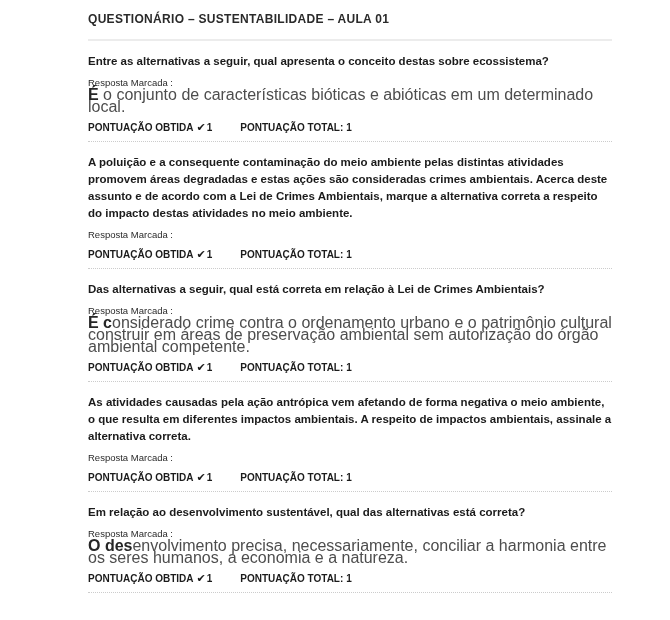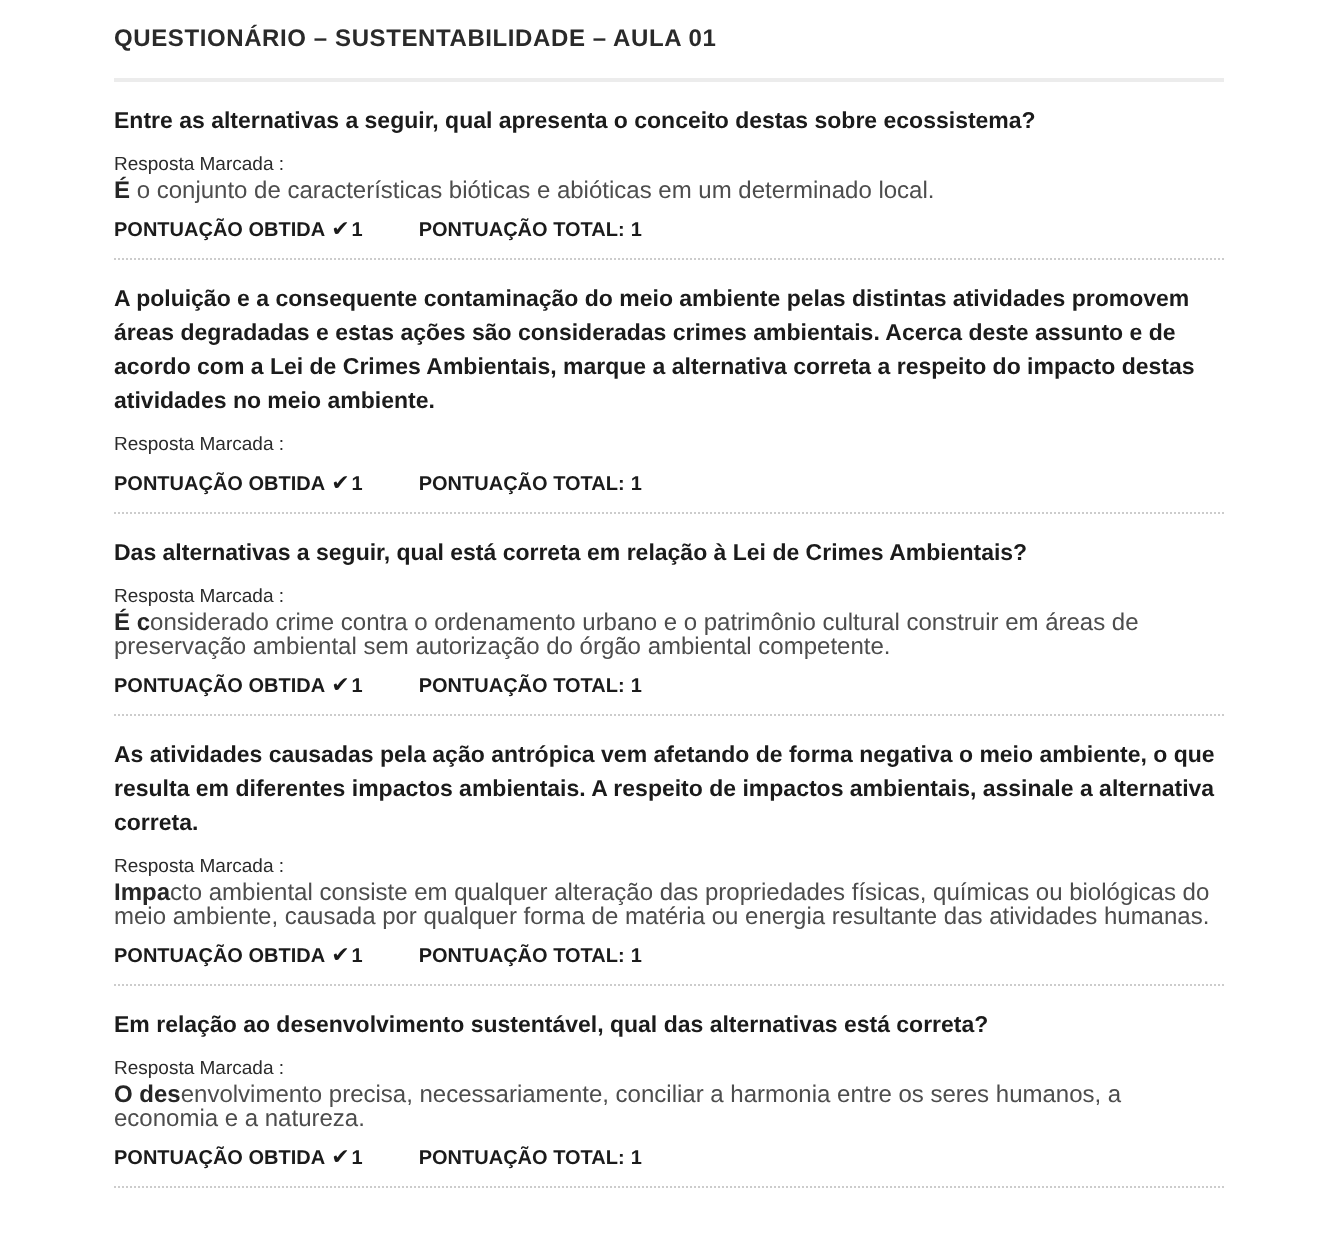--- a/index.html
+++ b/index.html
@@ -3,21 +3,21 @@
 <meta charset="utf-8">
 <style>
   * { margin: 0; padding: 0; box-sizing: border-box; }
   html, body {
     width: 670px; height: 620px;
     background: #ffffff;
     font-family: "Liberation Sans", "DejaVu Sans", sans-serif;
     overflow: hidden;
   }
   .page {
-    padding: 12px 58px 0 57px;
+    padding: 12px 58px 0 88px;
   }
   .page-title {
     font-size: 12px;
     font-weight: bold;
     color: #2a2a2a;
     letter-spacing: 0.3px;
   }
   .title-separator {
     border: none;
     border-top: 2px solid #ececec;
@@ -35,21 +35,21 @@
   }
   .answer-label {
     margin-top: 7px;
     font-size: 9.5px;
     line-height: 11px;
     font-weight: normal;
     color: #2a2a2a;
   }
   .answer-text {
     margin-top: 1px;
-    font-size: 12px;
+    font-size: 16px;
     line-height: 12px;
     font-weight: normal;
     color: #4d4d4d;
   }
   .answer-text .answer-bold {
     font-weight: bold;
     color: #262626;
   }
   .score-row {
     margin-top: 8px;
@@ -105,21 +105,20 @@
     <div class="answer-text"><span class="answer-bold">É c</span><span>onsiderado crime contra o ordenamento urbano e o patrimônio cultural construir em áreas de preservação ambiental sem autorização do órgão ambiental competente.</span></div>
     <div class="score-row">
       <span>PONTUAÇÃO OBTIDA</span><span class="check-icon">✔</span><span>1</span><span class="score-total-group"><span>PONTUAÇÃO TOTAL:</span><span class="score-value">1</span></span>
     </div>
     <hr class="dotted-separator">
   </div>
 
   <div class="question-block">
     <div class="question-text">As atividades causadas pela ação antrópica vem afetando de forma negativa o meio ambiente, o que resulta em diferentes impactos ambientais. A respeito de impactos ambientais, assinale a alternativa correta.</div>
     <div class="answer-label">Resposta Marcada :</div>
-    <div class="answer-text"><span class="answer-bold">Impa</span><span>cto ambiental consiste em qualquer alteração das propriedades físicas, químicas ou biológicas do meio ambiente, causada por qualquer forma de matéria ou energia resultante das atividades humanas.</span></div>
     <div class="score-row">
       <span>PONTUAÇÃO OBTIDA</span><span class="check-icon">✔</span><span>1</span><span class="score-total-group"><span>PONTUAÇÃO TOTAL:</span><span class="score-value">1</span></span>
     </div>
     <hr class="dotted-separator">
   </div>
 
   <div class="question-block">
     <div class="question-text">Em relação ao desenvolvimento sustentável, qual das alternativas está correta?</div>
     <div class="answer-label">Resposta Marcada :</div>
     <div class="answer-text"><span class="answer-bold">O des</span><span>envolvimento precisa, necessariamente, conciliar a harmonia entre os seres humanos, a economia e a natureza.</span></div>

